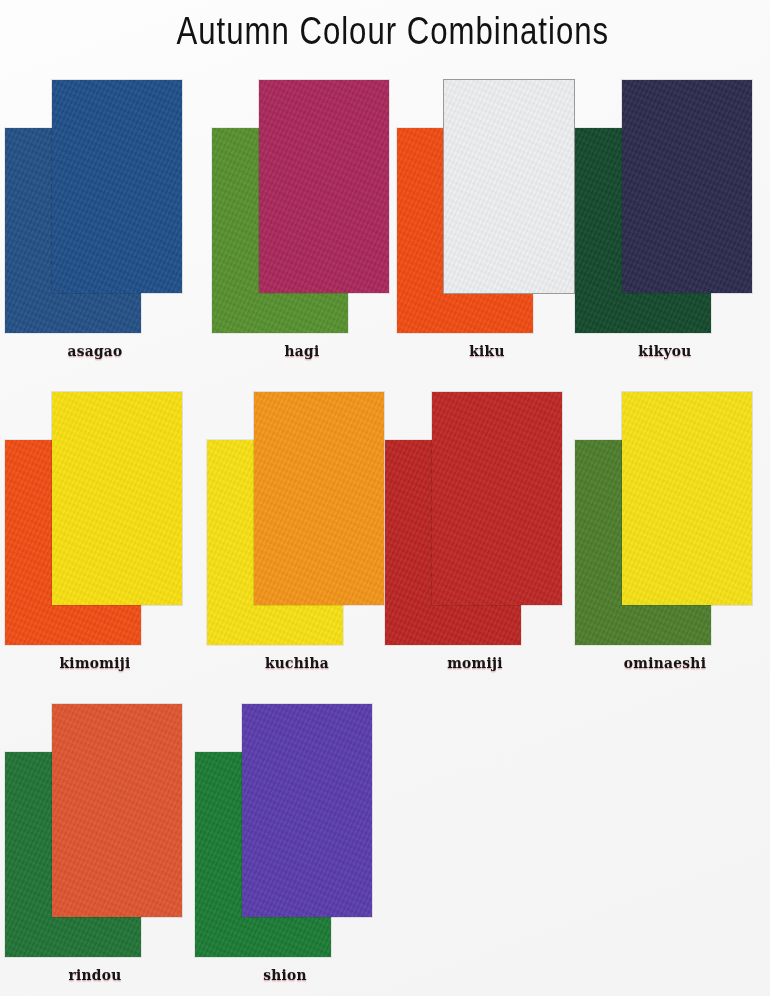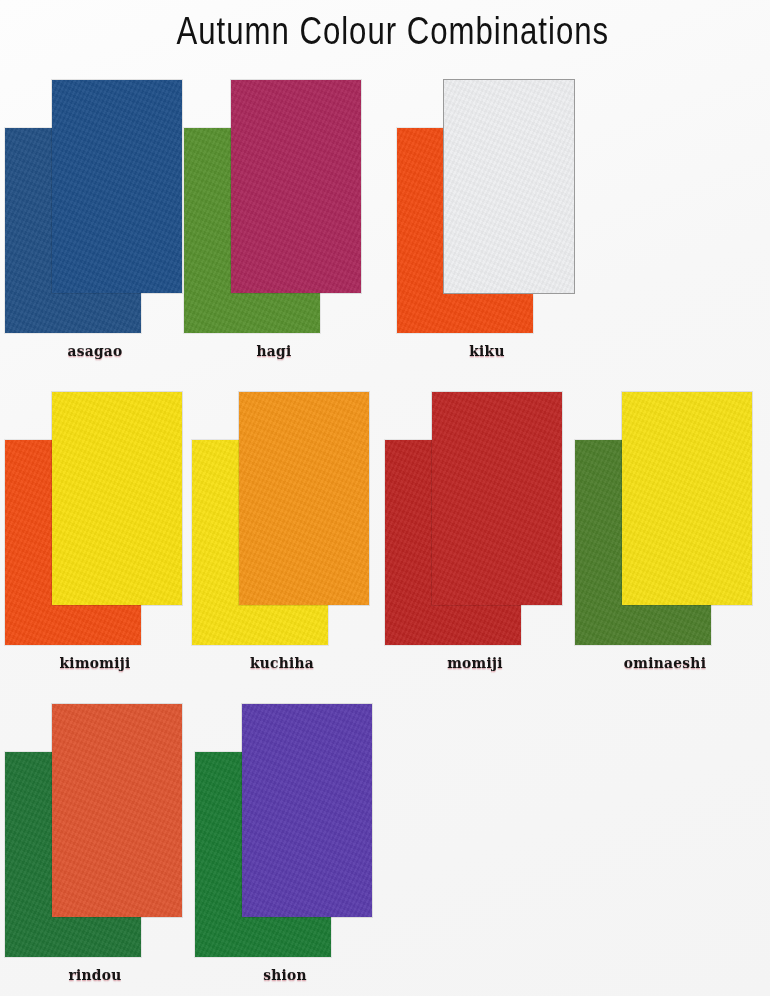--- a/index.html
+++ b/index.html
@@ -126,42 +126,49 @@
   </div>
 
   <div id="swatch-grid">
       <div class="swatch-cell" style="left: 0px; top: 0px;">
         <div class="cell-art">
           <div class="card-back" style="background: rgb(35, 80, 132);"></div>
           <div class="card-front" style="background: rgb(31, 79, 136);"></div>
         </div>
         <div class="swatch-label">asagao</div>
       </div>
-      <div class="swatch-cell" style="left: 179px; top: 0px;">
+      <div class="swatch-cell" style="left: 207px; top: 0px;">
         <div class="cell-art">
           <div class="card-back" style="background: rgb(87, 144, 47);"></div>
           <div class="card-front" style="background: rgb(169, 40, 91);"></div>
         </div>
         <div class="swatch-label">hagi</div>
       </div>
       <div class="swatch-cell" style="left: 392px; top: 0px;">
         <div class="cell-art">
           <div class="card-back" style="background: rgb(240, 75, 18);"></div>
           <div class="card-front outlined" style="background: rgb(237, 238, 240);"></div>
         </div>
         <div class="swatch-label">kiku</div>
       </div>
+      <div class="swatch-cell" style="left: 570px; top: 0px;">
+        <div class="cell-art">
+          <div class="card-back" style="background: rgb(20, 73, 44);"></div>
+          <div class="card-front" style="background: rgb(45, 43, 78);"></div>
+        </div>
+        <div class="swatch-label">kikyou</div>
+      </div>
       <div class="swatch-cell" style="left: 0px; top: 312px;">
         <div class="cell-art">
           <div class="card-back" style="background: rgb(240, 77, 20);"></div>
           <div class="card-front" style="background: rgb(247, 223, 17);"></div>
         </div>
         <div class="swatch-label">kimomiji</div>
       </div>
-      <div class="swatch-cell" style="left: 187px; top: 312px;">
+      <div class="swatch-cell" style="left: 202px; top: 312px;">
         <div class="cell-art">
           <div class="card-back" style="background: rgb(247, 224, 20);"></div>
           <div class="card-front" style="background: rgb(242, 148, 26);"></div>
         </div>
         <div class="swatch-label">kuchiha</div>
       </div>
       <div class="swatch-cell" style="left: 570px; top: 312px;">
         <div class="cell-art">
           <div class="card-back" style="background: rgb(77, 125, 44);"></div>
           <div class="card-front" style="background: rgb(245, 224, 22);"></div>

